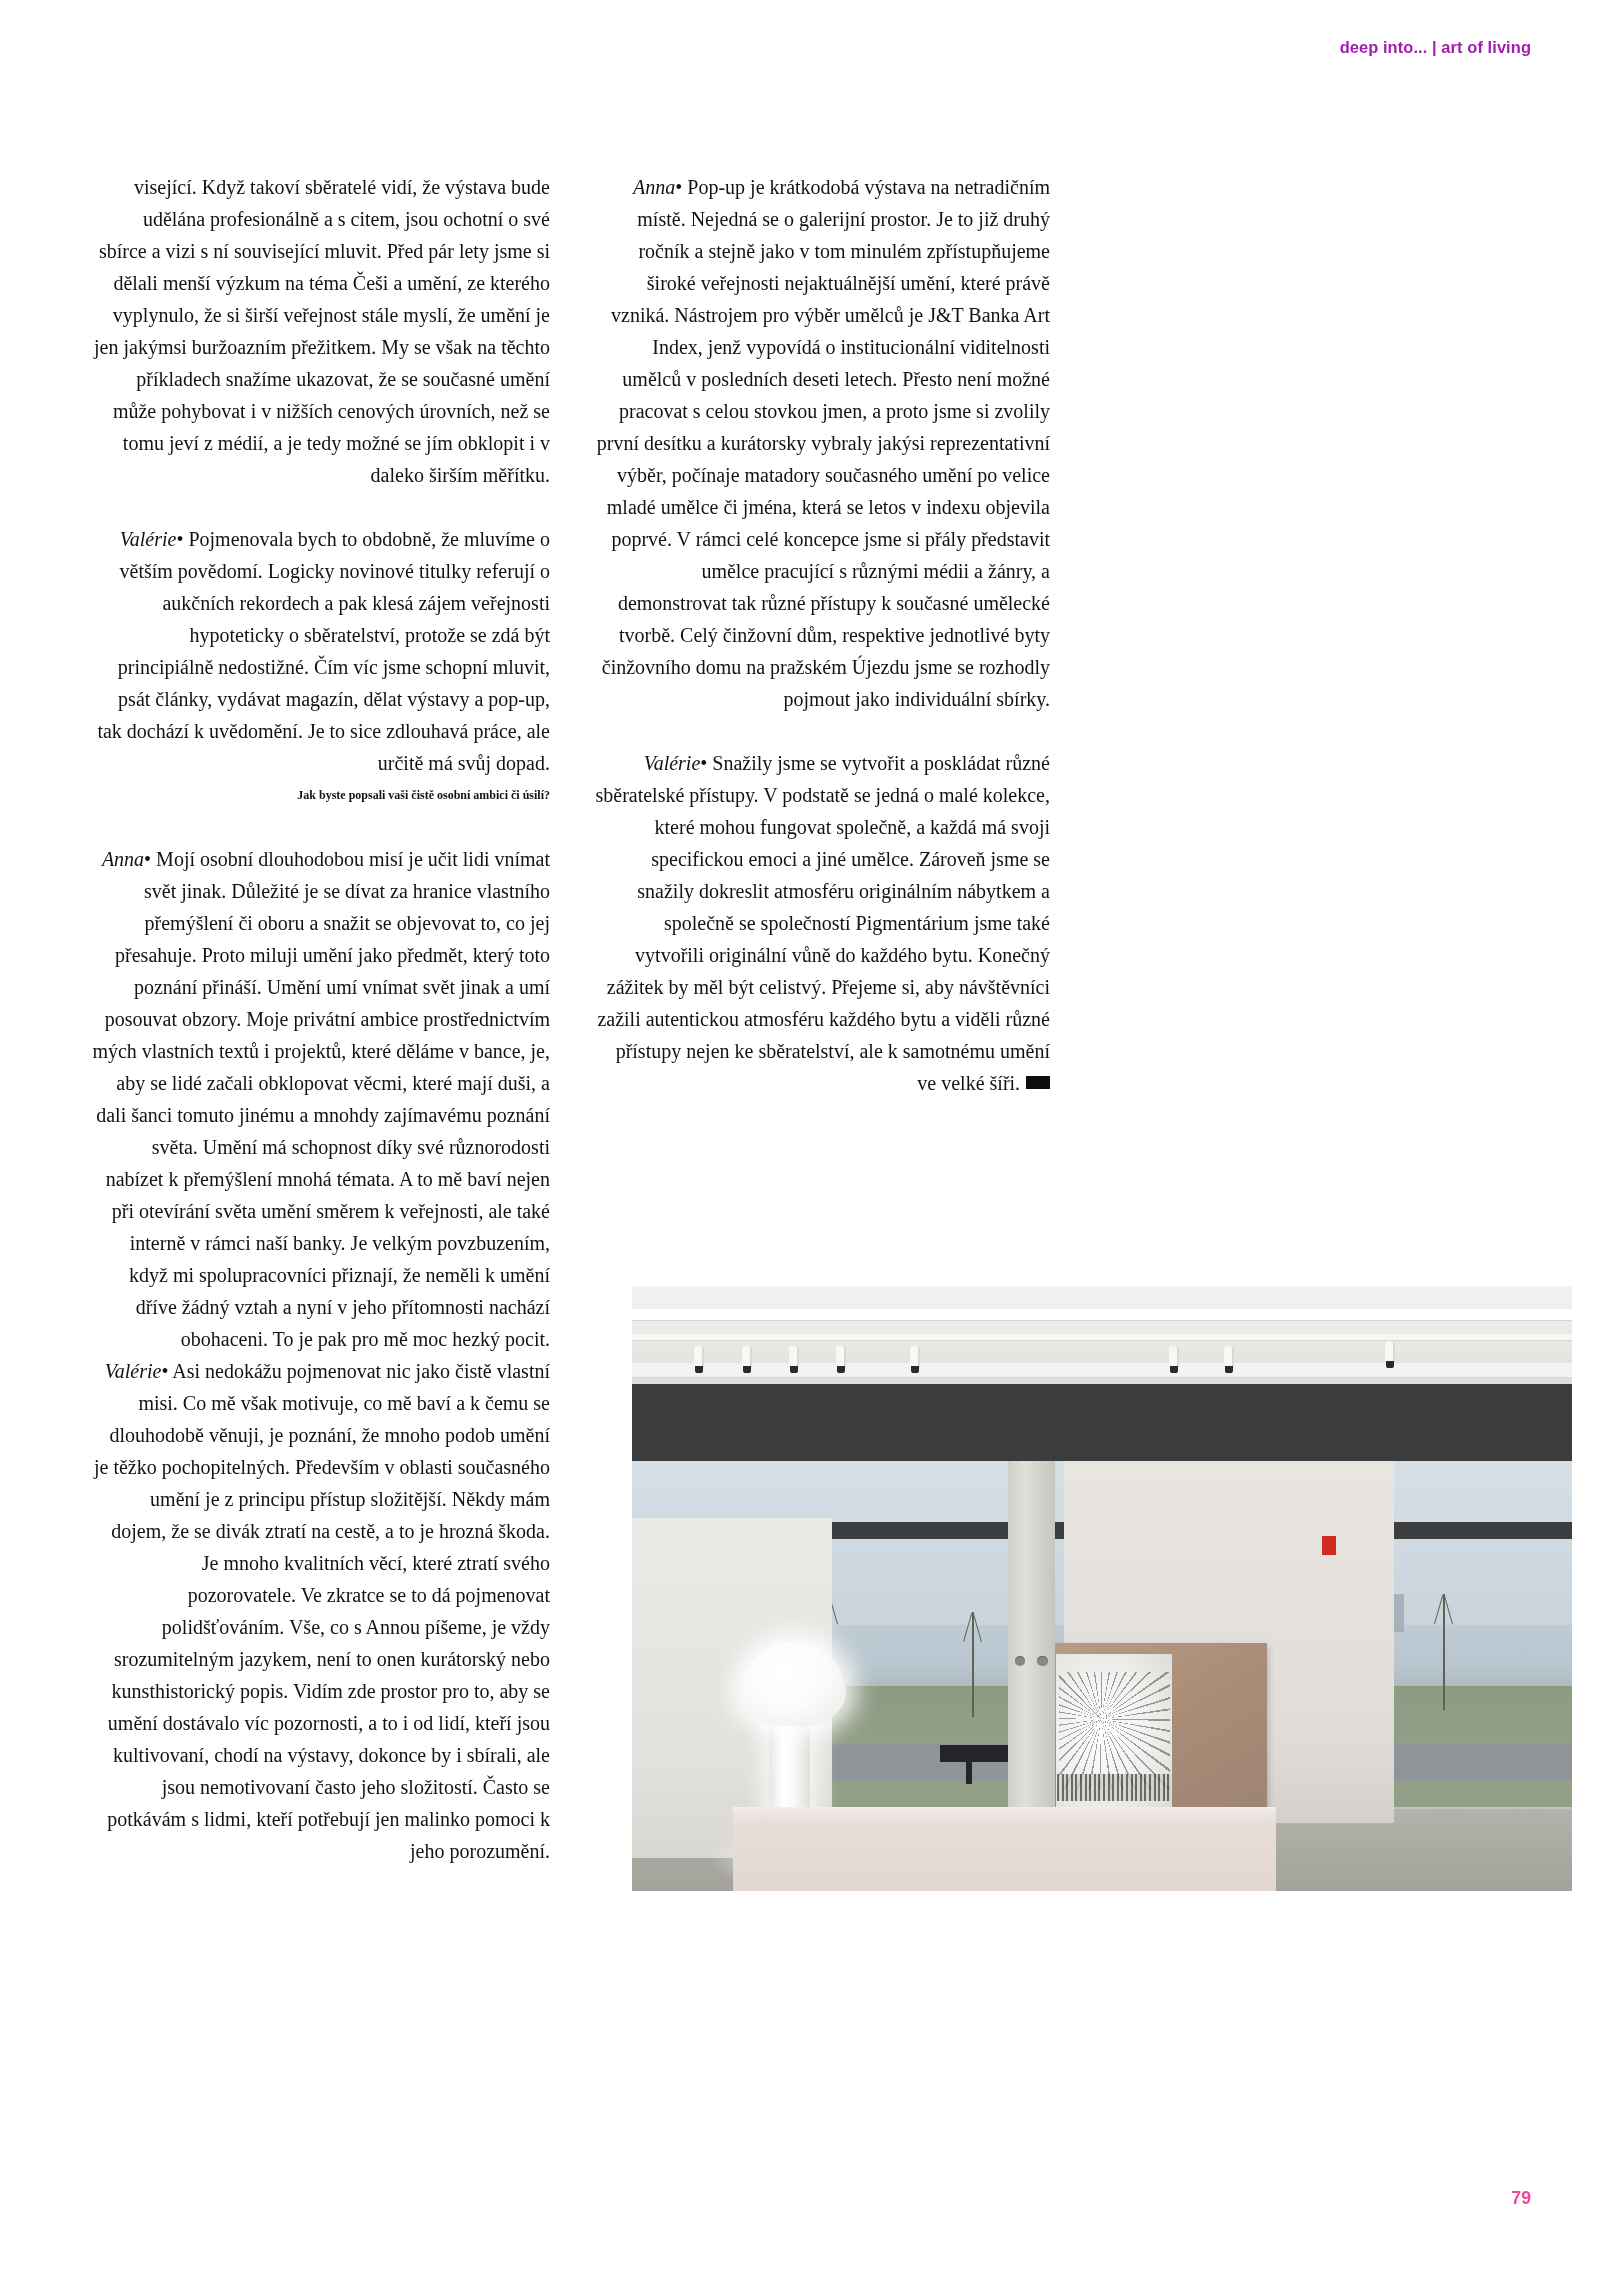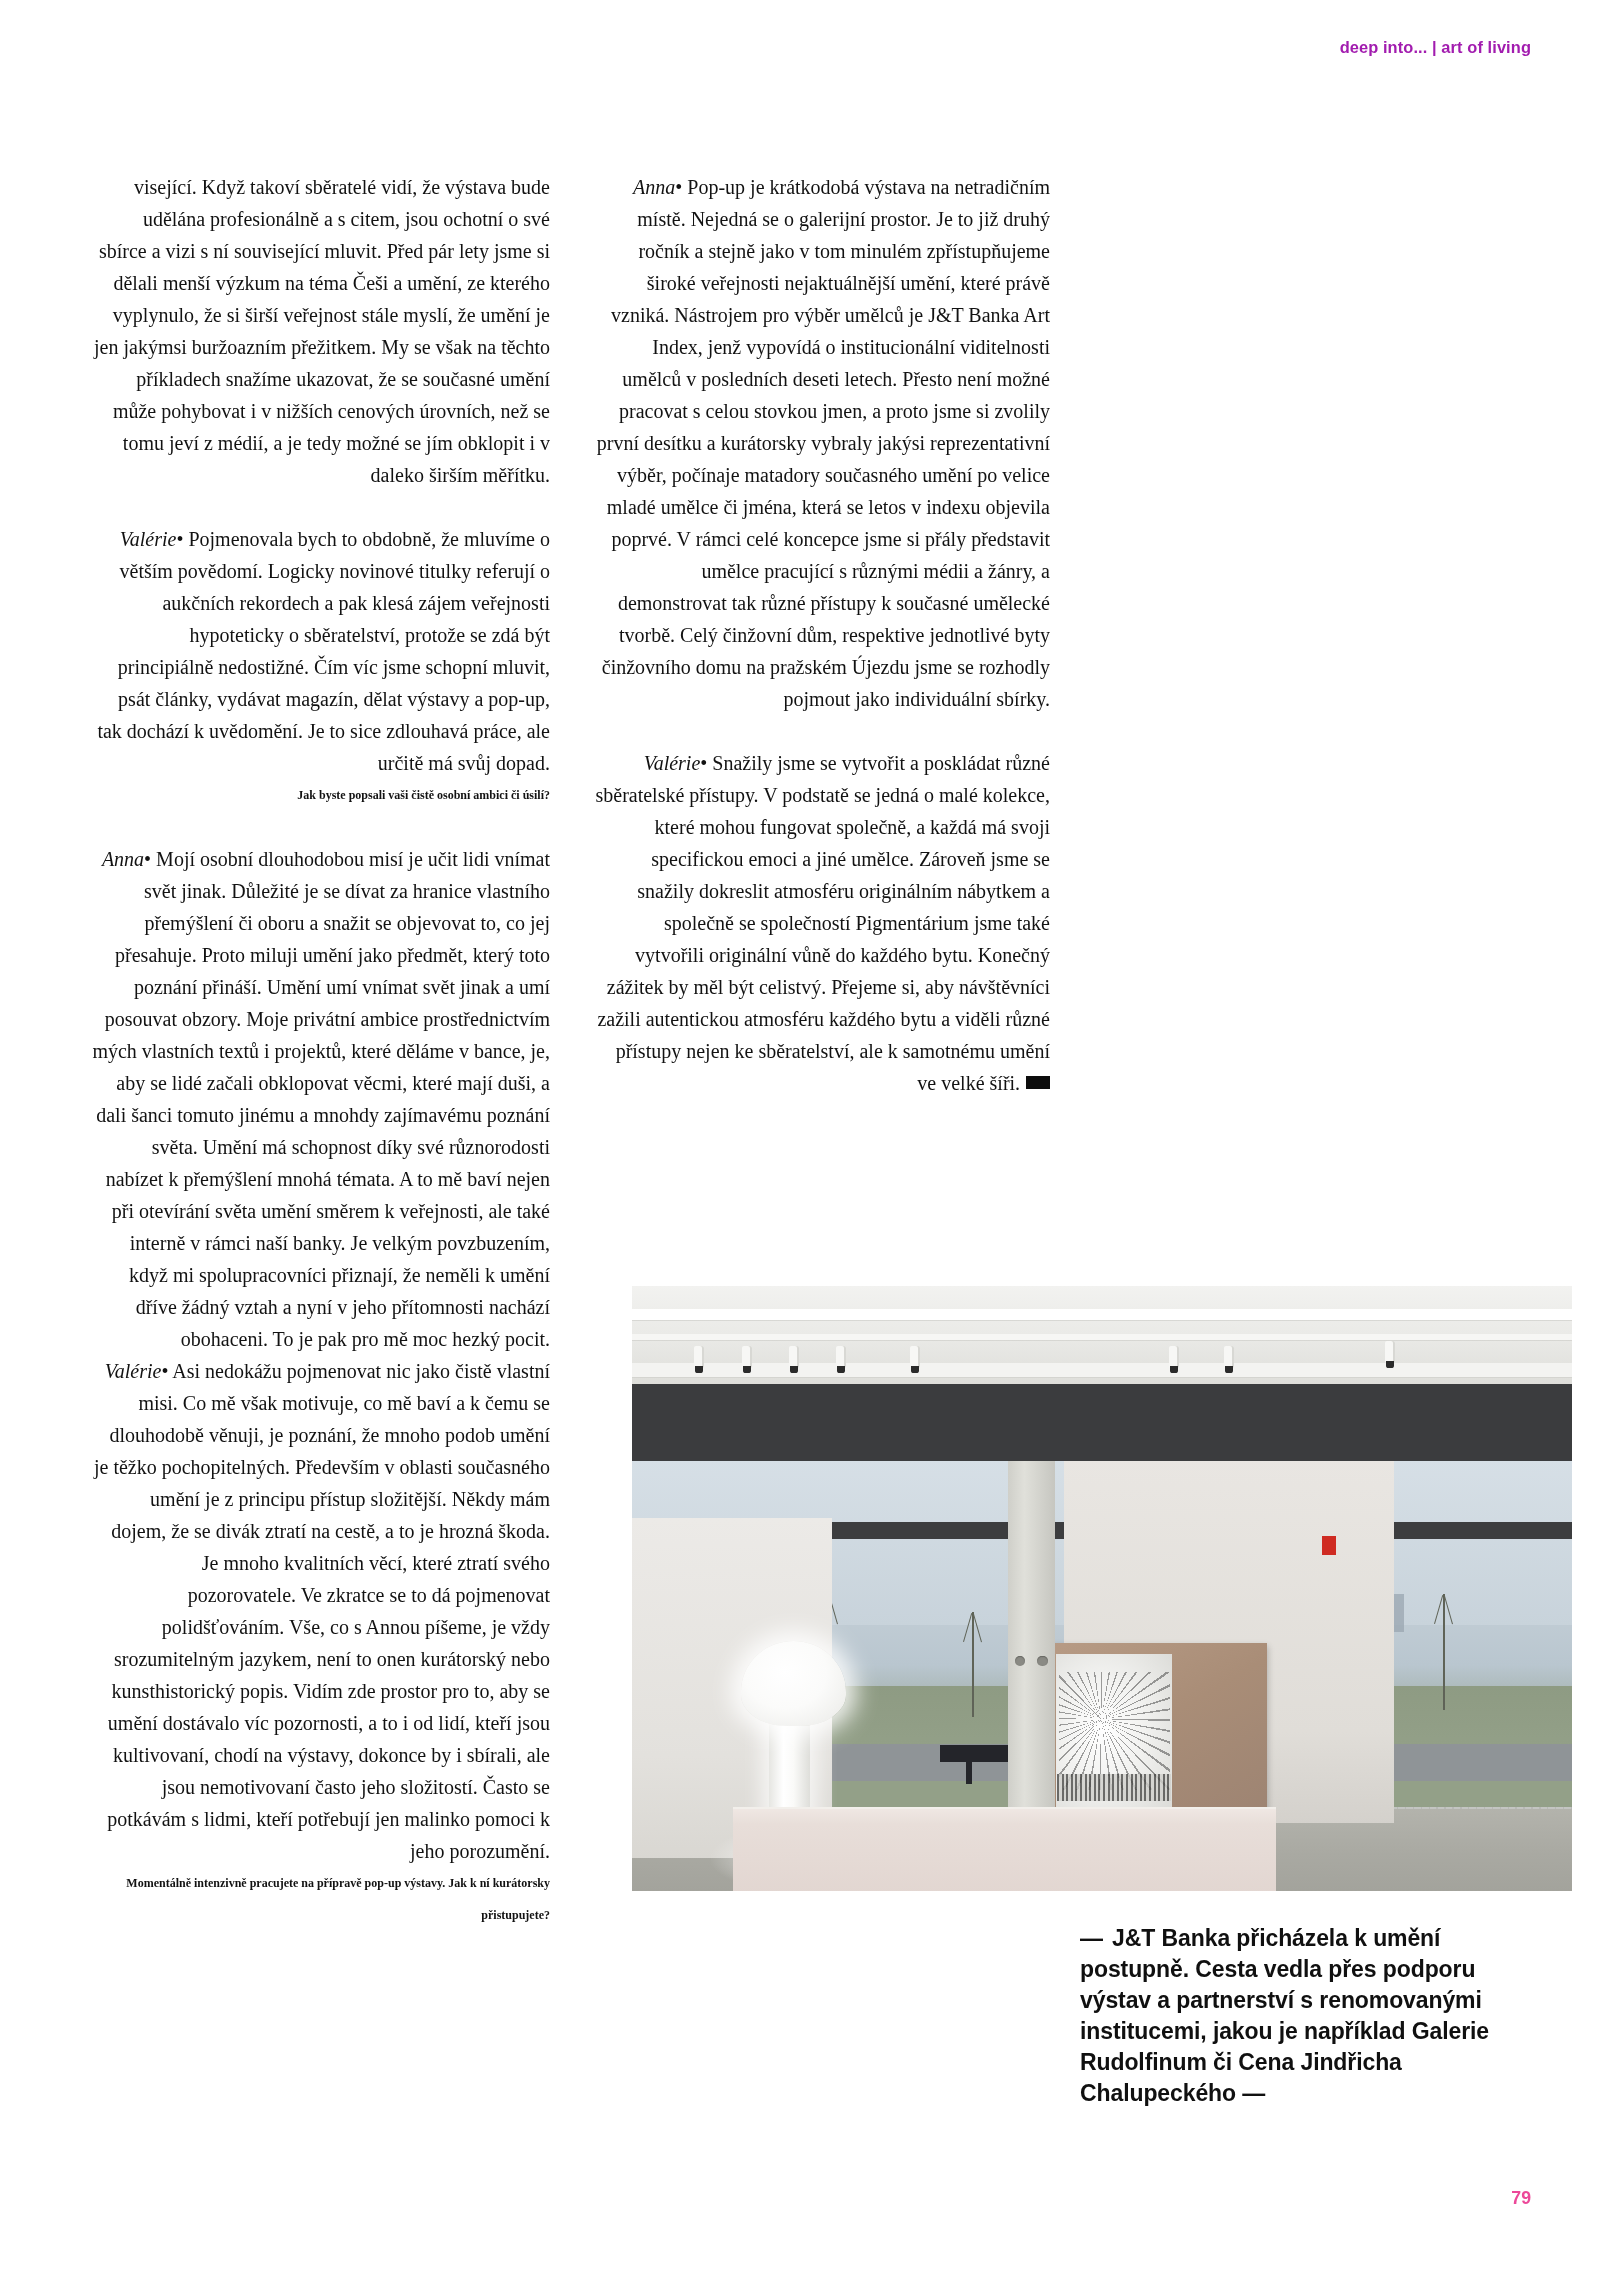--- a/index.html
+++ b/index.html
@@ -313,21 +313,20 @@
     <p class="gap-before">
       <span class="speaker">Anna</span><span class="bullet">•</span>
       <span>Mojí osobní dlouhodobou misí je učit lidi vnímat svět jinak. Důležité je se dívat za hranice vlastního přemýšlení či oboru a snažit se objevovat to, co jej přesahuje. Proto miluji umění jako předmět, který toto poznání přináší. Umění umí vnímat svět jinak a umí posouvat obzory. Moje privátní ambice prostřednictvím mých vlastních textů i projektů, které děláme v bance, je, aby se lidé začali obklopovat věcmi, které mají duši, a dali šanci tomuto jinému a mnohdy zajímavému poznání světa. Umění má schopnost díky své různorodosti nabízet k přemýšlení mnohá témata. A to mě baví nejen při otevírání světa umění směrem k veřejnosti, ale také interně v rámci naší banky. Je velkým povzbuzením, když mi spolupracovníci přiznají, že neměli k umění dříve žádný vztah a nyní v jeho přítomnosti nachází obohaceni. To je pak pro mě moc hezký pocit.</span>
     </p>
 
     <p class="tight">
       <span class="speaker">Valérie</span><span class="bullet">•</span>
       <span>Asi nedokážu pojmenovat nic jako čistě vlastní misi. Co mě však motivuje, co mě baví a k čemu se dlouhodobě věnuji, je poznání, že mnoho podob umění je těžko pochopitelných. Především v oblasti současného umění je z principu přístup složitější. Někdy mám dojem, že se divák ztratí na cestě, a to je hrozná škoda. Je mnoho kvalitních věcí, které ztratí svého pozorovatele. Ve zkratce se to dá pojmenovat polidšťováním. Vše, co s Annou píšeme, je vždy srozumitelným jazykem, není to onen kurátorský nebo kunsthistorický popis. Vidím zde prostor pro to, aby se umění dostávalo víc pozornosti, a to i od lidí, kteří jsou kultivovaní, chodí na výstavy, dokonce by i sbírali, ale jsou nemotivovaní často jeho složitostí. Často se potkávám s lidmi, kteří potřebují jen malinko pomoci k jeho porozumění.</span>
     </p>
 
-    <p class="question">Momentálně intenzivně pracujete na přípravě pop-up výstavy. Jak k ní kurátorsky přistupujete?</p>
   </div>
 
   <div class="col col-right">
 
     <p>
       <span class="speaker">Anna</span><span class="bullet">•</span>
       <span>Pop-up je krátkodobá výstava na netradičním místě. Nejedná se o galerijní prostor. Je to již druhý ročník a stejně jako v tom minulém zpřístupňujeme široké veřejnosti nejaktuálnější umění, které právě vzniká. Nástrojem pro výběr umělců je J&amp;T Banka Art Index, jenž vypovídá o institucionální viditelnosti umělců v posledních deseti letech. Přesto není možné pracovat s celou stovkou jmen, a proto jsme si zvolily první desítku a kurátorsky vybraly jakýsi reprezentativní výběr, počínaje matadory současného umění po velice mladé umělce či jména, která se letos v indexu objevila poprvé. V rámci celé koncepce jsme si přály představit umělce pracující s různými médii a žánry, a demonstrovat tak různé přístupy k současné umělecké tvorbě. Celý činžovní dům, respektive jednotlivé byty činžovního domu na pražském Újezdu jsme se rozhodly pojmout jako individuální sbírky.</span>
     </p>
 
     <p class="gap-before">
@@ -394,20 +393,17 @@
     <div class="ph-spot" style="left:62px;top:60px;"></div>
     <div class="ph-spot" style="left:110px;top:60px;"></div>
     <div class="ph-spot" style="left:157px;top:60px;"></div>
     <div class="ph-spot" style="left:204px;top:60px;"></div>
     <div class="ph-spot" style="left:278px;top:60px;"></div>
     <div class="ph-spot" style="left:537px;top:60px;"></div>
     <div class="ph-spot" style="left:592px;top:60px;"></div>
     <div class="ph-spot" style="left:753px;top:55px;"></div>
   </figure>
 
-  <div class="caption">
-    <span class="dash-lead">—</span><span>J&amp;T Banka přicházela k umění postupně. Cesta vedla přes podporu výstav a partnerství s renomovanými institucemi, jakou je například Galerie Rudolfinum či Cena Jindřicha Chalupeckého —</span>
-  </div>
 
   <div class="folio">79</div>
 
 </div>
 
 
 </body></html>

